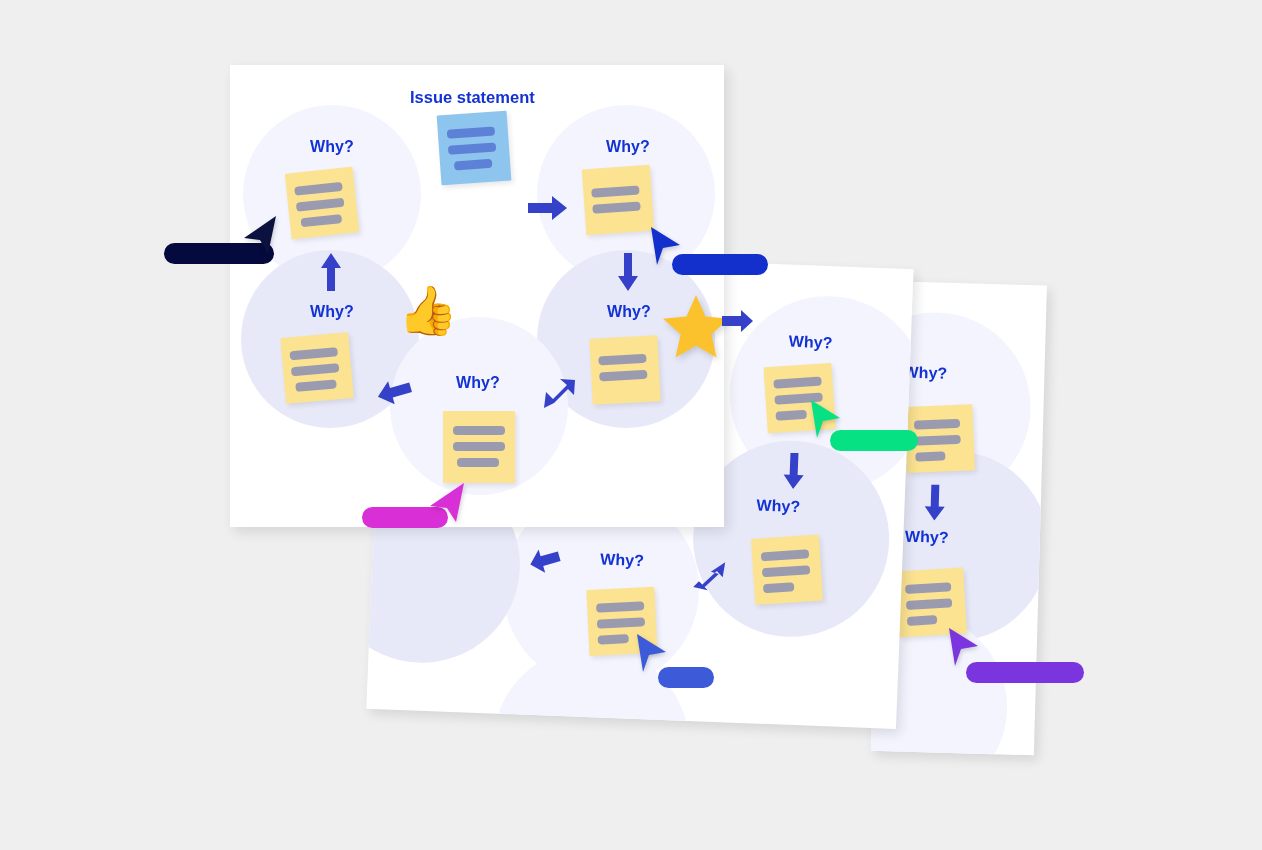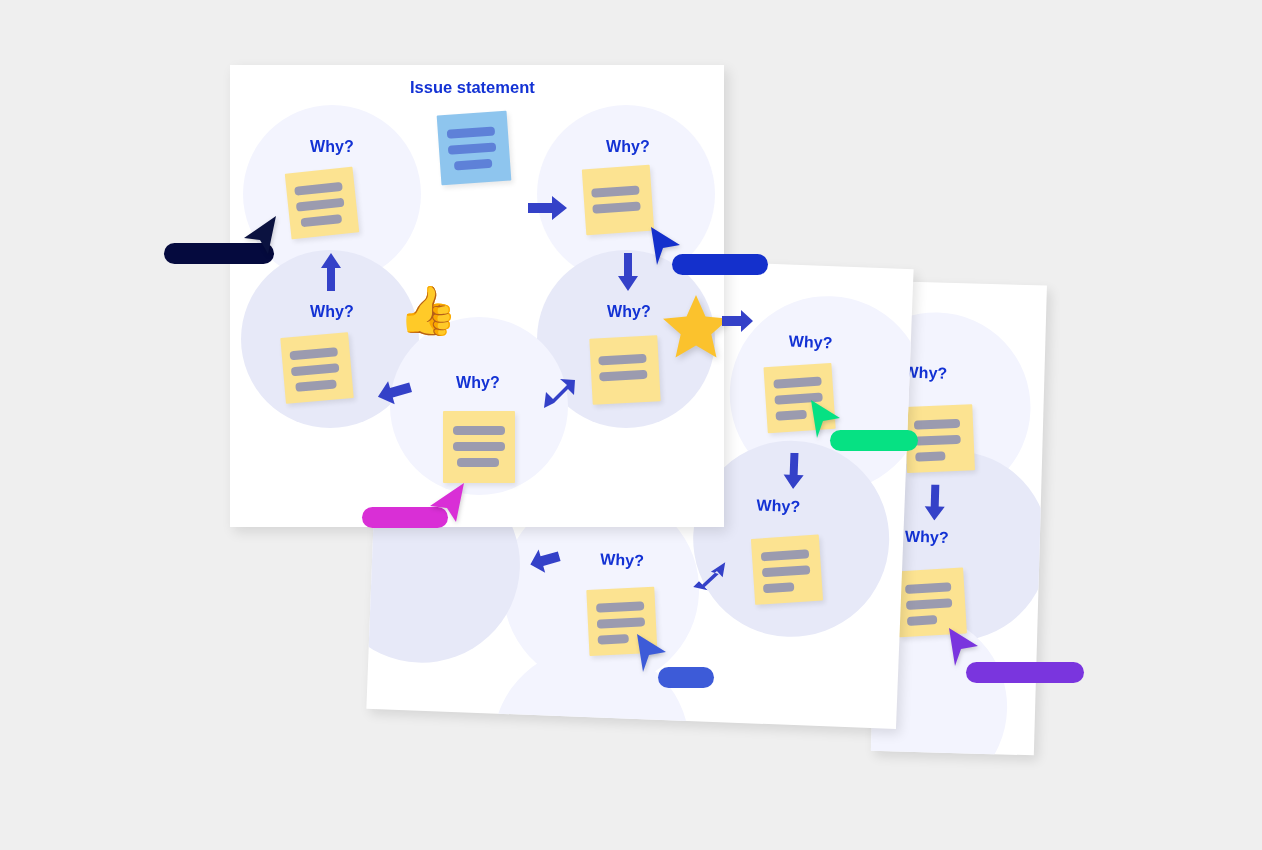--- a/index.html
+++ b/index.html
@@ -147,21 +147,21 @@
       </svg>
       <svg class="arrow" style="left:155px;top:288px;" width="34" height="30" viewBox="0 0 34 30">
         <path d="M2 17 L14 5 v7 h18 v10 H14 v7 z" fill="#3441C8" transform="rotate(-18 17 15)"></path>
       </svg>
     </div>
   </div>
 
   <div class="card" id="card-1">
     <div class="canvas">
 
-      <div class="title" style="left:180px;top:13px;">Issue statement</div>
+      <div class="title" style="left:180px;top:23px;">Issue statement</div>
 
       <div class="circle" style="left:13px;top:40px;width:178px;height:178px;"></div>
       <div class="circle" style="left:307px;top:40px;width:178px;height:178px;"></div>
       <div class="circle tint" style="left:11px;top:185px;width:178px;height:178px;"></div>
       <div class="circle tint" style="left:307px;top:185px;width:178px;height:178px;"></div>
       <div class="circle" style="left:160px;top:252px;width:178px;height:178px;"></div>
 
       <div class="why-label" style="left:80px;top:73px;">Why?</div>
       <div class="why-label" style="left:376px;top:73px;">Why?</div>
       <div class="why-label" style="left:80px;top:238px;">Why?</div>

